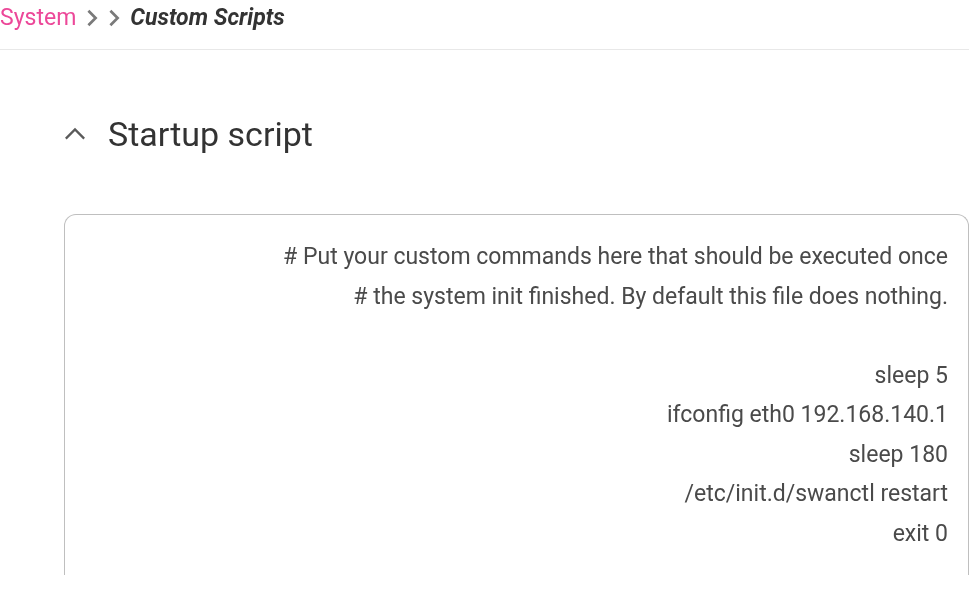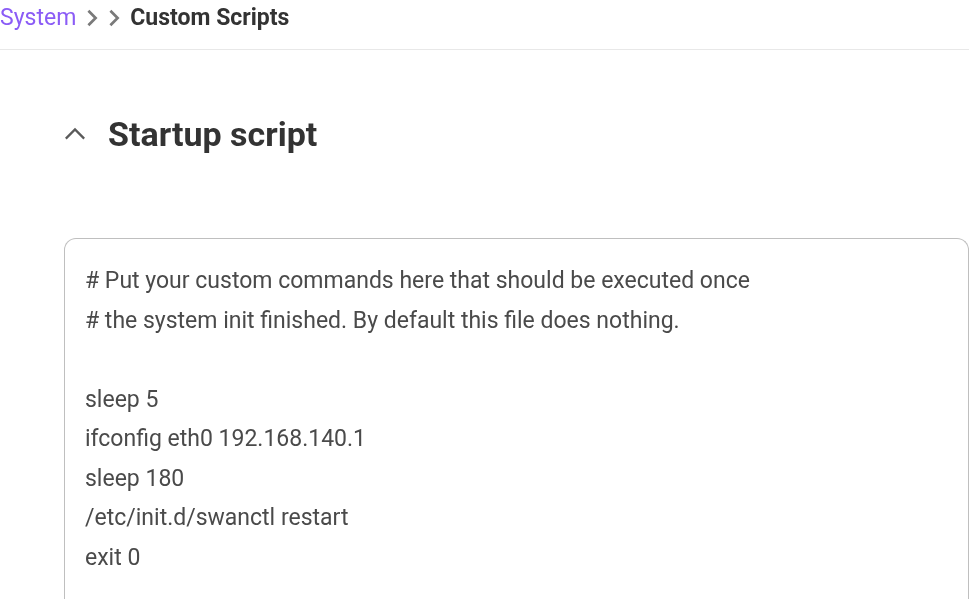--- a/index.html
+++ b/index.html
@@ -17,25 +17,26 @@
     }
     .breadcrumb {
       display: flex;
       align-items: center;
       padding: 4px 0 18px 0;
       border-bottom: 1px solid #e8e8e8;
       gap: 10px;
       font-size: 23px;
     }
     .breadcrumb-item {
-      color: #8b5cf6;
+      color: #ec4899;
     }
     .breadcrumb-item.current {
       color: #333333;
       font-weight: 700;
+      font-style: italic;
     }
     .breadcrumb-sep {
       color: #7a7a7a;
       display: inline-flex;
       align-items: center;
     }
     .breadcrumb-sep svg {
       width: 12px;
       height: 18px;
       stroke: #7a7a7a;
@@ -57,35 +58,36 @@
     }
     .chevron-icon svg {
       width: 22px;
       height: 14px;
       stroke: #5a5a5a;
       fill: none;
       stroke-width: 2.5;
     }
     .section-title {
       font-size: 34px;
-      font-weight: 700;
+      font-weight: 400;
       color: #333333;
     }
     .script-box {
-      margin-top: 84px;
+      margin-top: 60px;
       border: 1px solid #bfbfbf;
       border-radius: 12px 12px 0 0;
       padding: 22px 20px;
       font-size: 23px;
       line-height: 1.72;
       color: #4a4a4a;
       font-family: -apple-system, BlinkMacSystemFont, "Segoe UI", Roboto, "Helvetica Neue", Arial, sans-serif;
       white-space: pre-wrap;
       border-bottom: none;
       min-height: 340px;
+      text-align: right;
     }
   </style>
 </head>
 <body>
 
 <nav class="breadcrumb">
   <span class="breadcrumb-item">System</span>
   <span class="breadcrumb-sep">
     <svg viewBox="0 0 12 20">
         <polyline points="2,2 10,10 2,18"></polyline>

